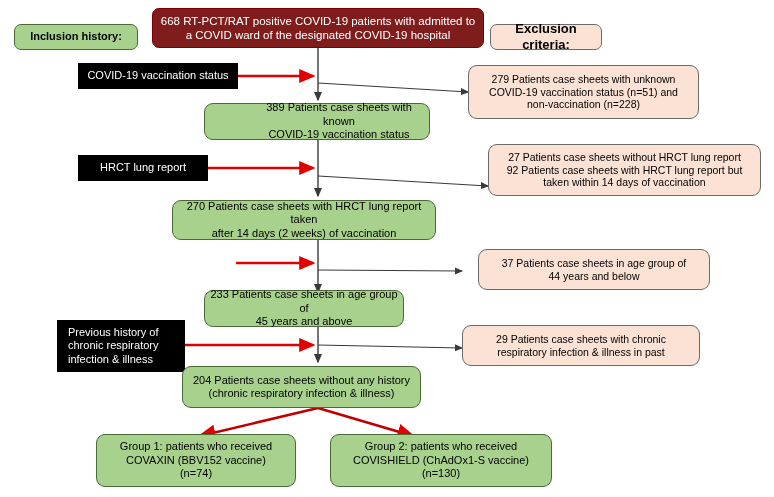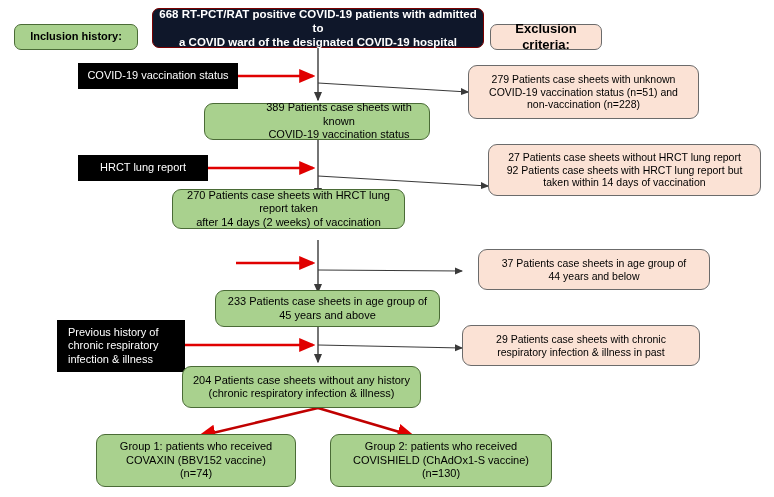--- a/index.html
+++ b/index.html
@@ -30,25 +30,25 @@
     box-sizing: border-box;
     display: flex;
     align-items: center;
     justify-content: center;
     text-align: center;
     line-height: 1.22;
     white-space: pre-line;
     z-index: 3;
   }
   .node-red {
-    background: #0f172a;
+    background: #7f1d1d;
     color: #ffffff;
     border: 1px solid #7a0000;
     border-radius: 7px;
-    font-weight: bold;
+    font-weight: normal;
     font-size: 11.5px;
   }
   .node-green {
     background: #a9d18e;
     color: #000000;
     border: 1px solid #4a6b36;
     border-radius: 9px;
     font-size: 11px;
   }
   .node-peach {
@@ -129,24 +129,24 @@
   <div class="node node-black" style="left:78px; top:155px; width:130px; height:26px;">HRCT lung report</div>
 
 
   <div class="node node-black left-align" style="left:57px; top:320px; width:128px; height:52px;">Previous history of
 chronic respiratory
 infection &amp; illness</div>
 
   <div class="node node-green" style="left:204px; top:103px; width:226px; height:37px;padding-left:44px;">389 Patients case sheets with known
 COVID-19 vaccination status</div>
 
-  <div class="node node-green" style="left:172px; top:189px; width:233px; height:40px;">270 Patients case sheets with HRCT lung report taken
+  <div class="node node-green" style="left:172px; top:200px; width:264px; height:40px;">270 Patients case sheets with HRCT lung report taken
 after 14 days (2 weeks) of vaccination</div>
 
-  <div class="node node-green" style="left:215px; top:290px; width:225px; height:37px;">233 Patients case sheets in age group of
+  <div class="node node-green" style="left:204px; top:290px; width:200px; height:37px;">233 Patients case sheets in age group of
 45 years and above</div>
 
   <div class="node node-green" style="left:182px; top:366px; width:239px; height:42px;">204 Patients case sheets without any history
 (chronic respiratory infection &amp; illness)</div>
 
   <div class="node node-peach" style="left:468px; top:65px; width:231px; height:54px;">279 Patients case sheets with unknown
 COVID-19 vaccination status (n=51) and
 non-vaccination (n=228)</div>
 
   <div class="node node-peach" style="left:488px; top:144px; width:273px; height:52px;">27 Patients case sheets without HRCT lung report

